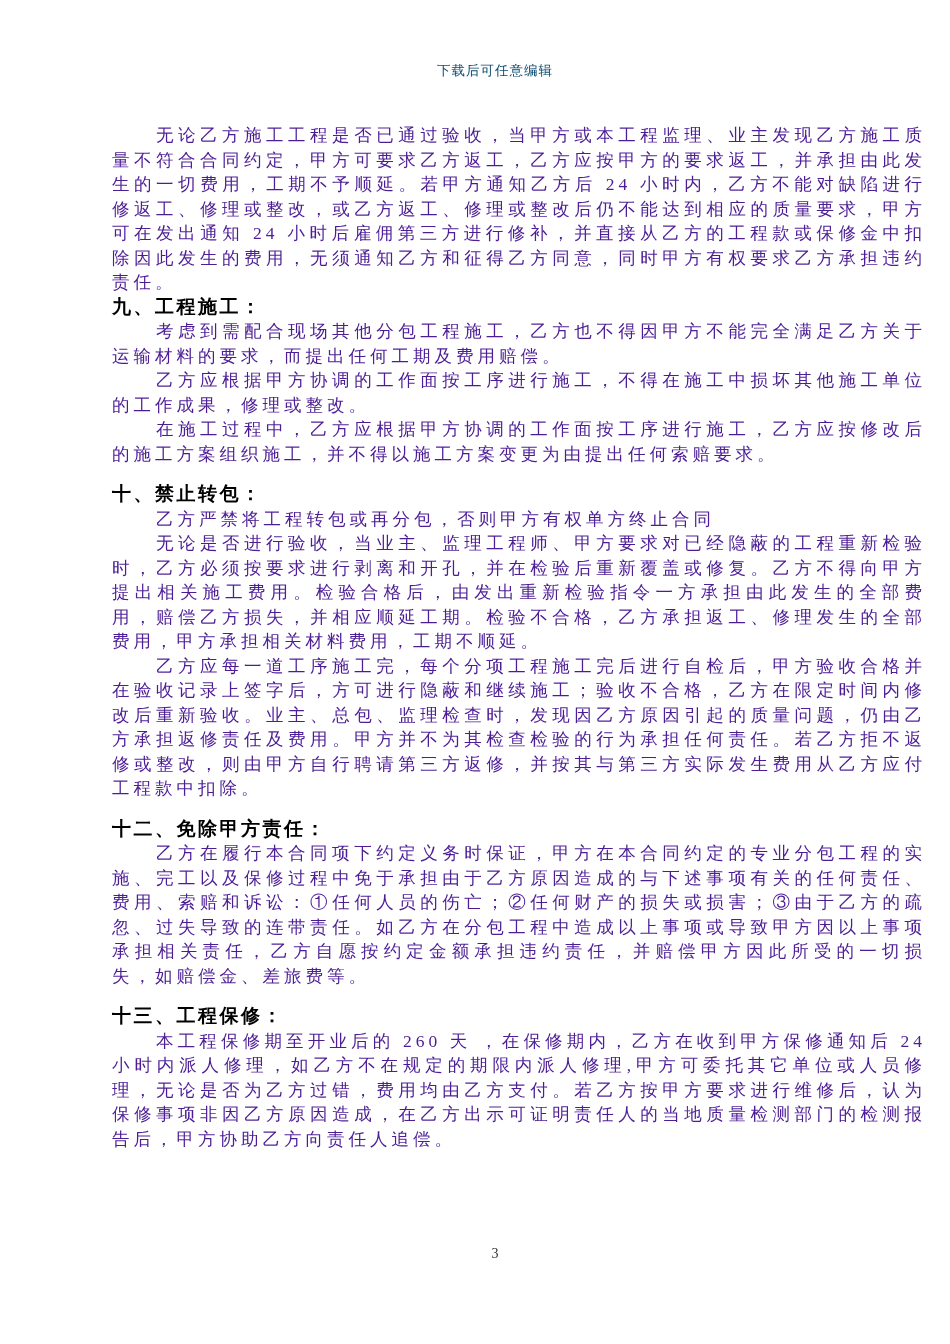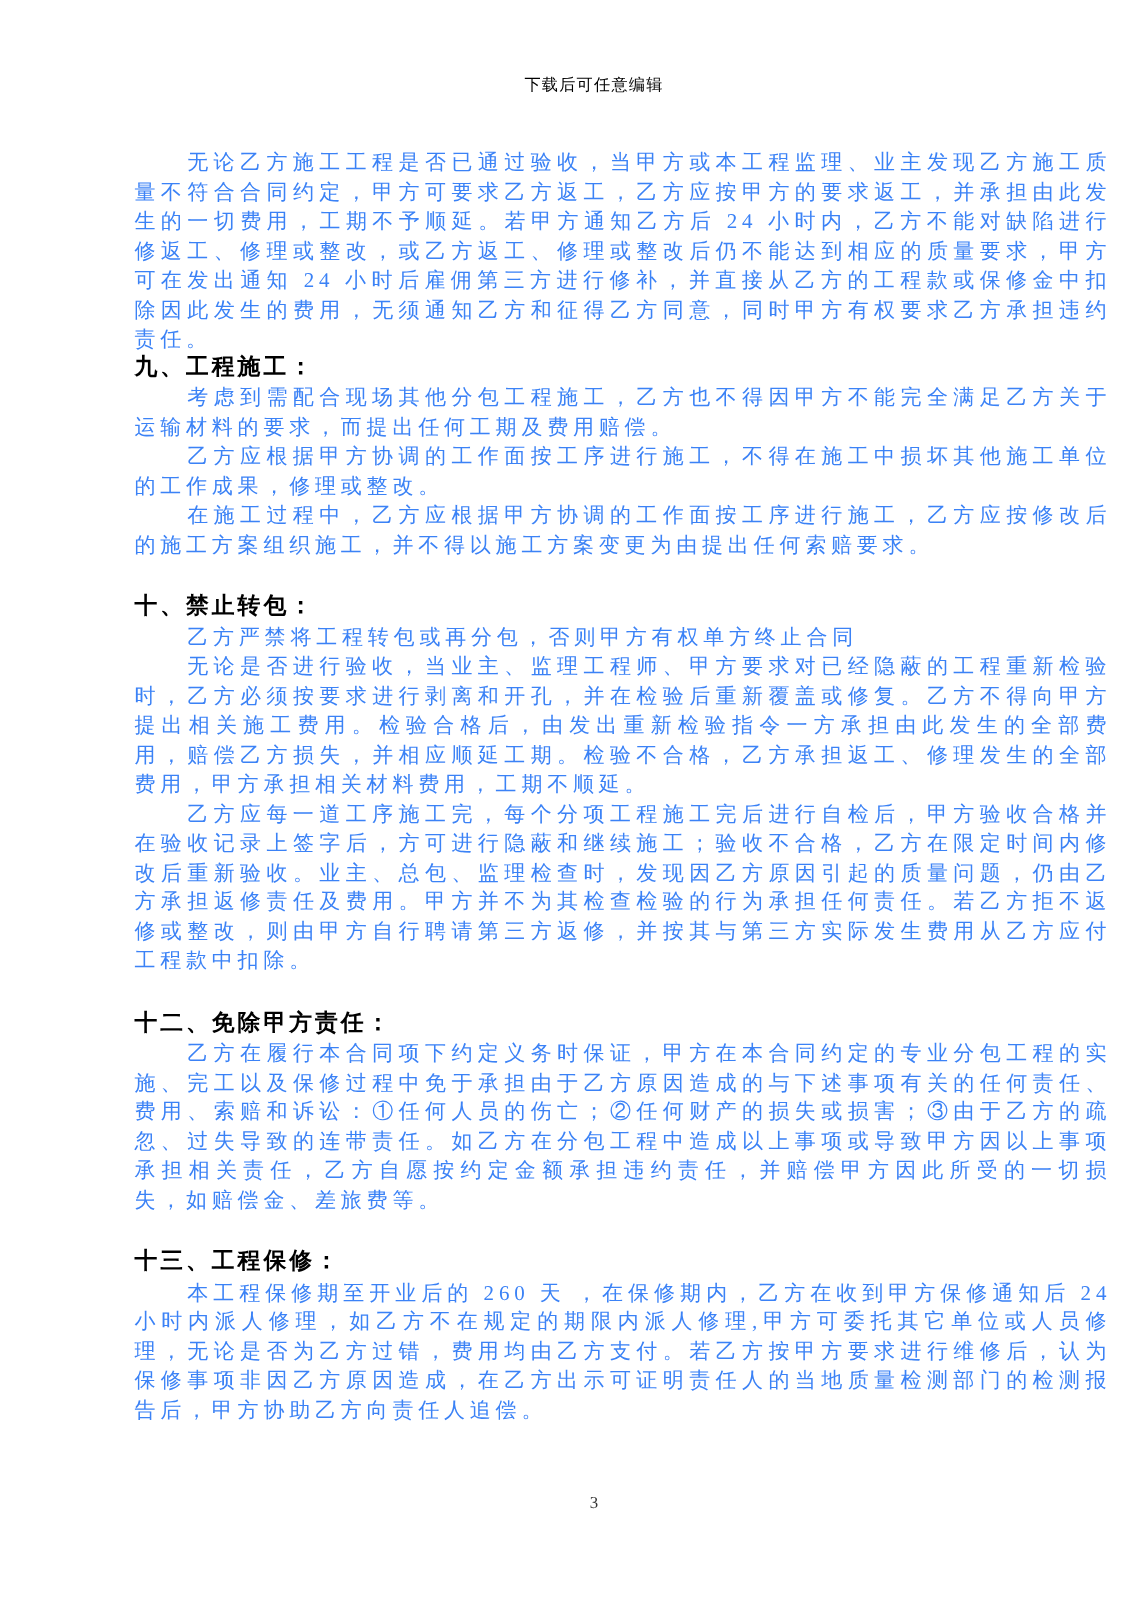--- a/index.html
+++ b/index.html
@@ -17,48 +17,48 @@
     color: #1c1c1c;
   }
   .header-note {
     position: absolute;
     top: 62px;
     left: 40px;
     right: 0;
     text-align: center;
     font-size: 13.5px;
     letter-spacing: 1px;
-    color: #000000;
+    color: #0c4a6e;
   }
   .content {
     position: absolute;
     top: 123px;
     left: 112px;
     width: 814px;
   }
   .para {
     margin: 0;
     font-size: 17.5px;
     line-height: 24.5px;
     letter-spacing: 4px;
     text-align: justify;
     text-indent: 44px;
-    color: #3b82f6;
+    color: #4c1d95;
   }
   .heading {
     margin: 0;
     font-family: Liberation Sans, sans-serif;
     font-weight: bold;
     font-size: 19px;
     line-height: 24.5px;
     letter-spacing: 2.5px;
     color: #000000;
   }
   .heading.spaced {
-    margin-top: 28px;
+    margin-top: 16px;
   }
   .page-number {
     position: absolute;
     top: 1246px;
     left: 40px;
     right: 0;
     text-align: center;
     font-size: 14px;
     color: #333333;
   }

